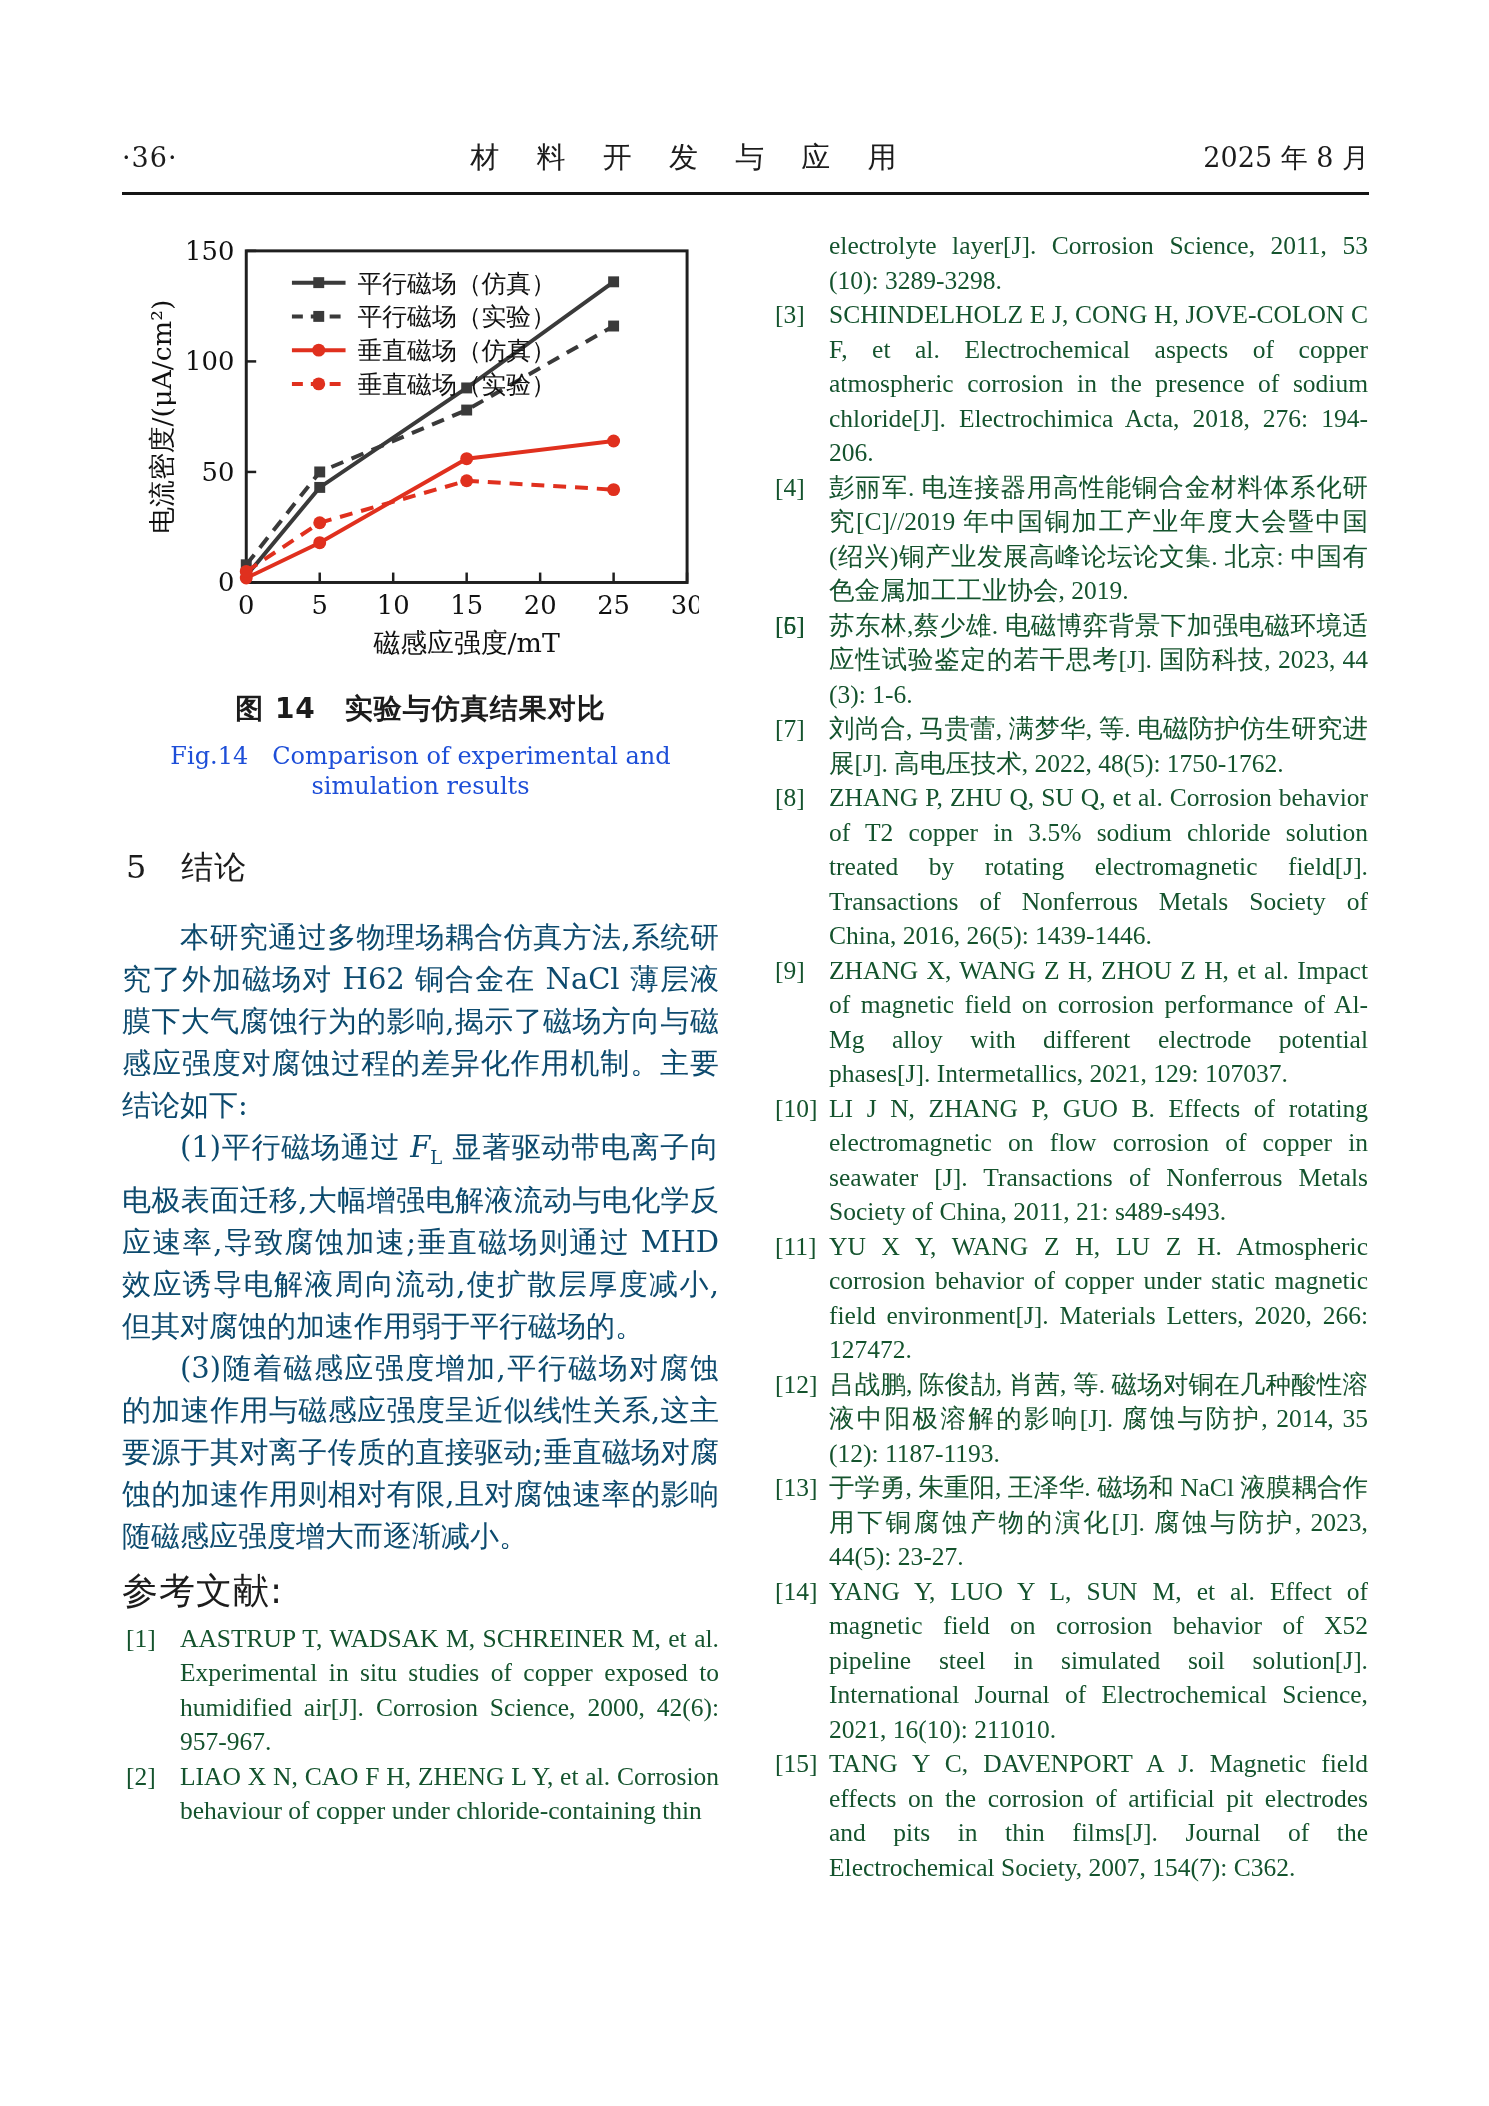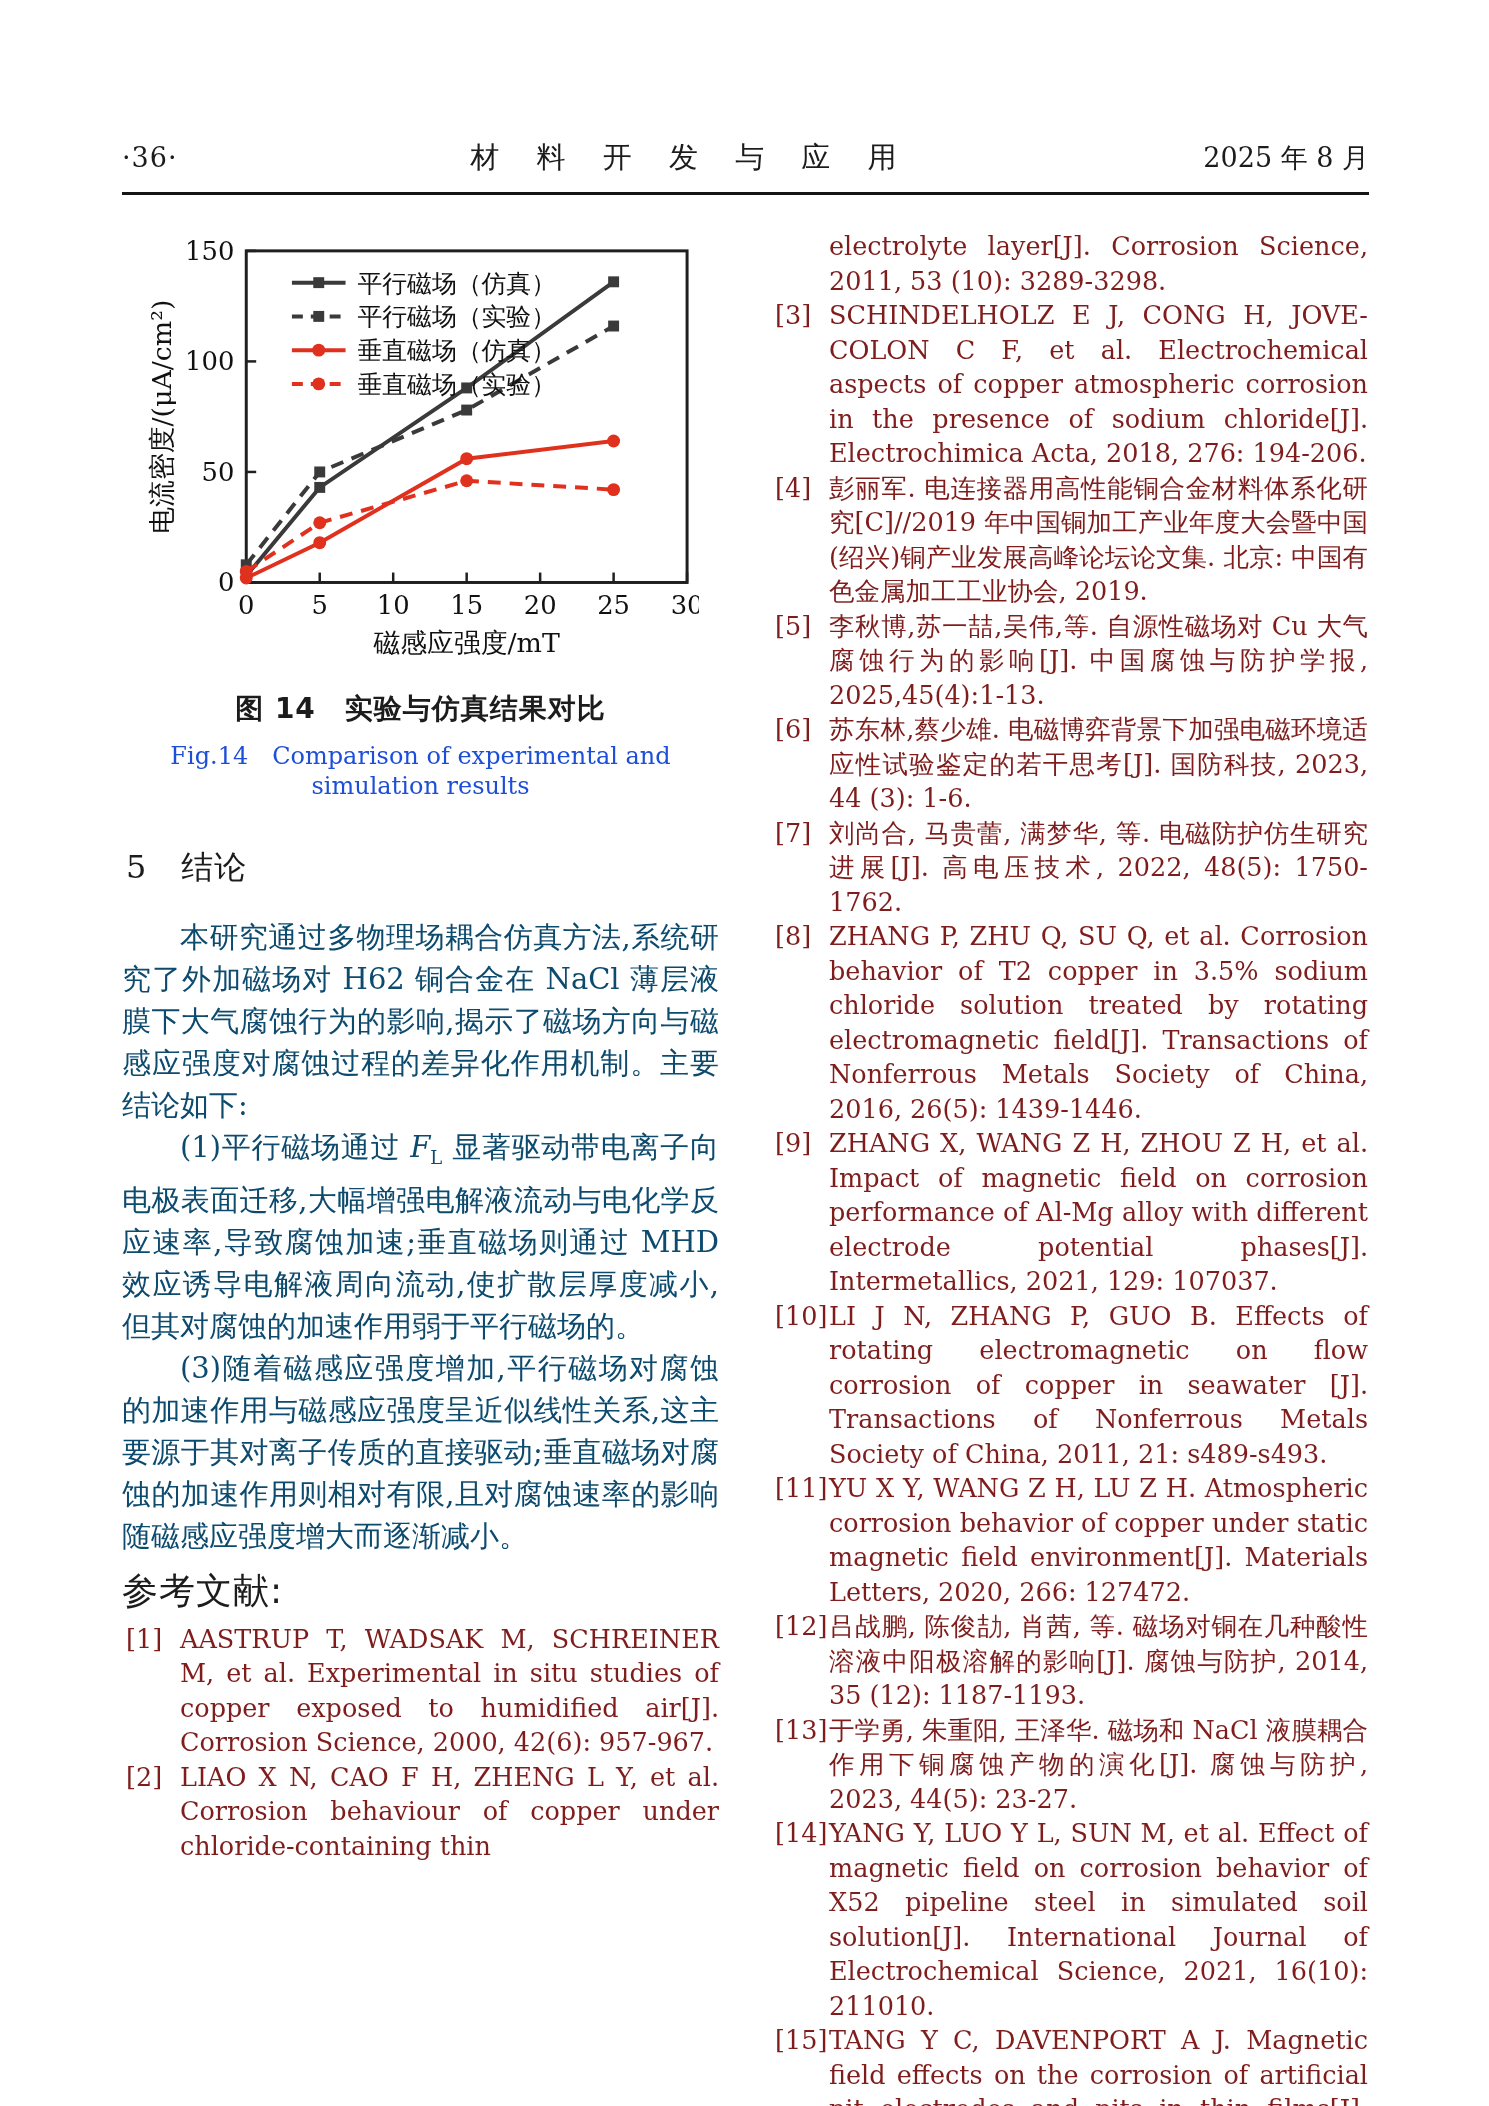--- a/index.html
+++ b/index.html
@@ -33,21 +33,21 @@
   
   .para{
     font-size:29px;line-height:42px;text-align:justify;text-justify:inter-ideograph;
     margin:0;text-indent:2em;color:#0c4a6e;
   }
   .para.first{margin-top:26px;}
   .para i.fsym{font-style:italic;font-family:"DejaVu Serif","Liberation Serif",serif;}
   .para sub{font-size:0.62em;}
   
   .refs-h{font-family:"DejaVu Sans","Liberation Sans",sans-serif;font-weight:400;font-size:36px;margin:10px 0 6px 0;letter-spacing:1px;}
-  .ref{position:relative;padding-left:58px;font-size:25.5px;line-height:34.5px;text-align:justify;color:#7f1d1d;}
+  .ref{position:relative;padding-left:58px;font-size:25.5px;line-height:34.5px;text-align:justify;color:#14532d;font-family:Liberation Serif, serif;}
   .ref .rnum{position:absolute;left:4px;top:0;}
 </style>
 </head>
 <body>
 
 <div class="page">
 
   <div class="hdr">
     <span class="pno">·36·</span>
     <span class="jtitle">材 料 开 发 与 应 用</span>
@@ -137,21 +137,21 @@
           <div class="ref"><span class="rnum">[1]</span><span>AASTRUP T, WADSAK M, SCHREINER M, et al. Experimental in situ studies of copper exposed to humidified air[J]. Corrosion Science, 2000, 42(6): 957-967.</span></div>
           <div class="ref"><span class="rnum">[2]</span><span>LIAO X N, CAO F H, ZHENG L Y, et al. Corrosion behaviour of copper under chloride-containing thin</span></div>
         </div>
     </div>
 
     <div class="col">
       <div id="refs-right">
           <div class="ref"><span class="rnum"></span><span>electrolyte layer[J]. Corrosion Science, 2011, 53 (10): 3289-3298.</span></div>
           <div class="ref"><span class="rnum">[3]</span><span>SCHINDELHOLZ E J, CONG H, JOVE-COLON C F, et al. Electrochemical aspects of copper atmospheric corrosion in the presence of sodium chloride[J]. Electrochimica Acta, 2018, 276: 194-206.</span></div>
           <div class="ref"><span class="rnum">[4]</span><span>彭丽军. 电连接器用高性能铜合金材料体系化研究[C]//2019 年中国铜加工产业年度大会暨中国(绍兴)铜产业发展高峰论坛论文集. 北京: 中国有色金属加工工业协会, 2019.</span></div>
-          <div class="ref"><span class="rnum">[5]</span><span>李秋博,苏一喆,吴伟,等. 自源性磁场对 Cu 大气腐蚀行为的影响[J]. 中国腐蚀与防护学报, 2025,45(4):1-13.</span></div>
+          <div class="ref"><span class="rnum">[5]</span></div>
           <div class="ref"><span class="rnum">[6]</span><span>苏东林,蔡少雄. 电磁博弈背景下加强电磁环境适应性试验鉴定的若干思考[J]. 国防科技, 2023, 44 (3): 1-6.</span></div>
           <div class="ref"><span class="rnum">[7]</span><span>刘尚合, 马贵蕾, 满梦华, 等. 电磁防护仿生研究进展[J]. 高电压技术, 2022, 48(5): 1750-1762.</span></div>
           <div class="ref"><span class="rnum">[8]</span><span>ZHANG P, ZHU Q, SU Q, et al. Corrosion behavior of T2 copper in 3.5% sodium chloride solution treated by rotating electromagnetic field[J]. Transactions of Nonferrous Metals Society of China, 2016, 26(5): 1439-1446.</span></div>
           <div class="ref"><span class="rnum">[9]</span><span>ZHANG X, WANG Z H, ZHOU Z H, et al. Impact of magnetic field on corrosion performance of Al-Mg alloy with different electrode potential phases[J]. Intermetallics, 2021, 129: 107037.</span></div>
           <div class="ref"><span class="rnum">[10]</span><span>LI J N, ZHANG P, GUO B. Effects of rotating electromagnetic on flow corrosion of copper in seawater [J]. Transactions of Nonferrous Metals Society of China, 2011, 21: s489-s493.</span></div>
           <div class="ref"><span class="rnum">[11]</span><span>YU X Y, WANG Z H, LU Z H. Atmospheric corrosion behavior of copper under static magnetic field environment[J]. Materials Letters, 2020, 266: 127472.</span></div>
           <div class="ref"><span class="rnum">[12]</span><span>吕战鹏, 陈俊劼, 肖茜, 等. 磁场对铜在几种酸性溶液中阳极溶解的影响[J]. 腐蚀与防护, 2014, 35 (12): 1187-1193.</span></div>
           <div class="ref"><span class="rnum">[13]</span><span>于学勇, 朱重阳, 王泽华. 磁场和 NaCl 液膜耦合作用下铜腐蚀产物的演化[J]. 腐蚀与防护, 2023, 44(5): 23-27.</span></div>
           <div class="ref"><span class="rnum">[14]</span><span>YANG Y, LUO Y L, SUN M, et al. Effect of magnetic field on corrosion behavior of X52 pipeline steel in simulated soil solution[J]. International Journal of Electrochemical Science, 2021, 16(10): 211010.</span></div>
           <div class="ref"><span class="rnum">[15]</span><span>TANG Y C, DAVENPORT A J. Magnetic field effects on the corrosion of artificial pit electrodes and pits in thin films[J]. Journal of the Electrochemical Society, 2007, 154(7): C362.</span></div>

